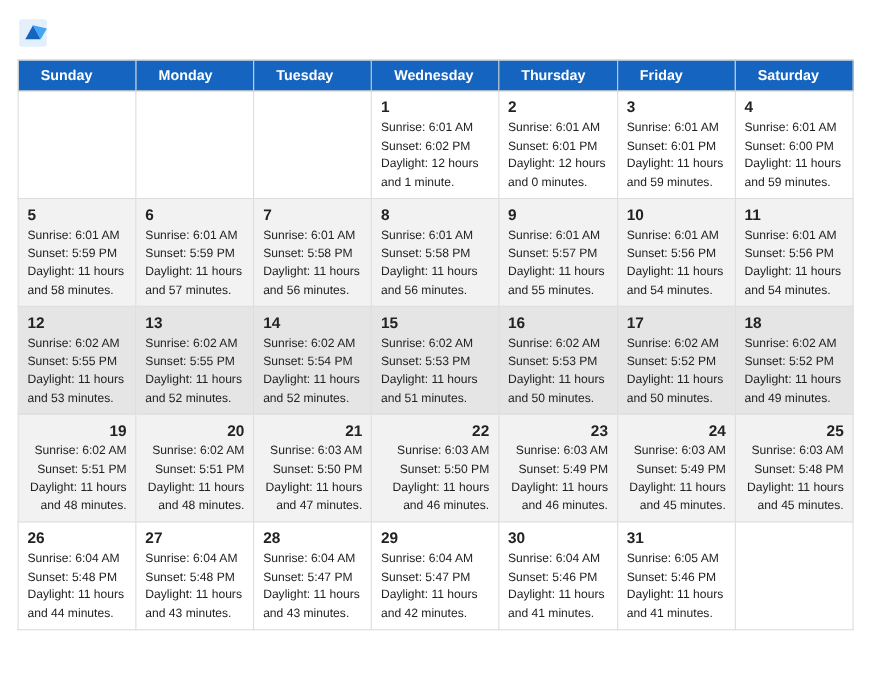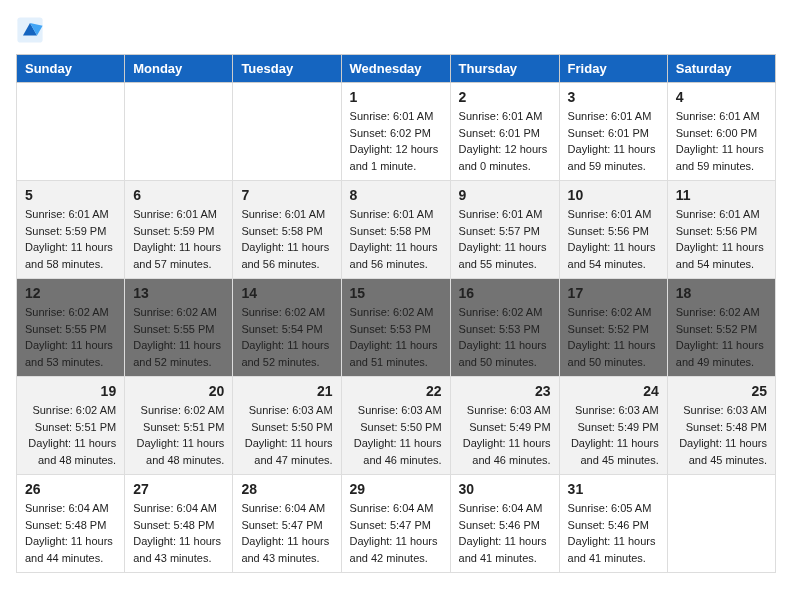--- a/index.html
+++ b/index.html
@@ -51,21 +51,21 @@
     }
     table {
       width: 100%;
       border-collapse: collapse;
     }
     thead tr {
       background-color: #1565c0;
       color: #fff;
     }
     thead th {
-      padding: 6px 8px;
+      padding: 6px 20px;
       font-size: 13px;
       font-weight: bold;
       text-align: left;
       border: 1px solid #ccc;
     }
     tbody tr {
       background: #fff;
     }
     tbody tr:nth-child(odd) {
       background: #f5f5f5;
@@ -166,21 +166,21 @@
         </td>
         <td>
           <span class="day-num">10</span>
           <div class="day-info"><span>Sunrise: 6:01 AM</span><br><span>Sunset: 5:56 PM</span><br><span>Daylight: 11 hours</span><br><span>and 54 minutes.</span><br></div>
         </td>
         <td>
           <span class="day-num">11</span>
           <div class="day-info"><span>Sunrise: 6:01 AM</span><br><span>Sunset: 5:56 PM</span><br><span>Daylight: 11 hours</span><br><span>and 54 minutes.</span><br></div>
         </td>
       </tr>
-      <tr style="background: #737373; margin-top: 36px;">
+      <tr style="background: #e5e5e5; margin-top: 36px;">
         <td>
           <span class="day-num">12</span>
           <div class="day-info"><span>Sunrise: 6:02 AM</span><br><span>Sunset: 5:55 PM</span><br><span>Daylight: 11 hours</span><br><span>and 53 minutes.</span><br></div>
         </td>
         <td>
           <span class="day-num">13</span>
           <div class="day-info"><span>Sunrise: 6:02 AM</span><br><span>Sunset: 5:55 PM</span><br><span>Daylight: 11 hours</span><br><span>and 52 minutes.</span><br></div>
         </td>
         <td>
           <span class="day-num">14</span>

